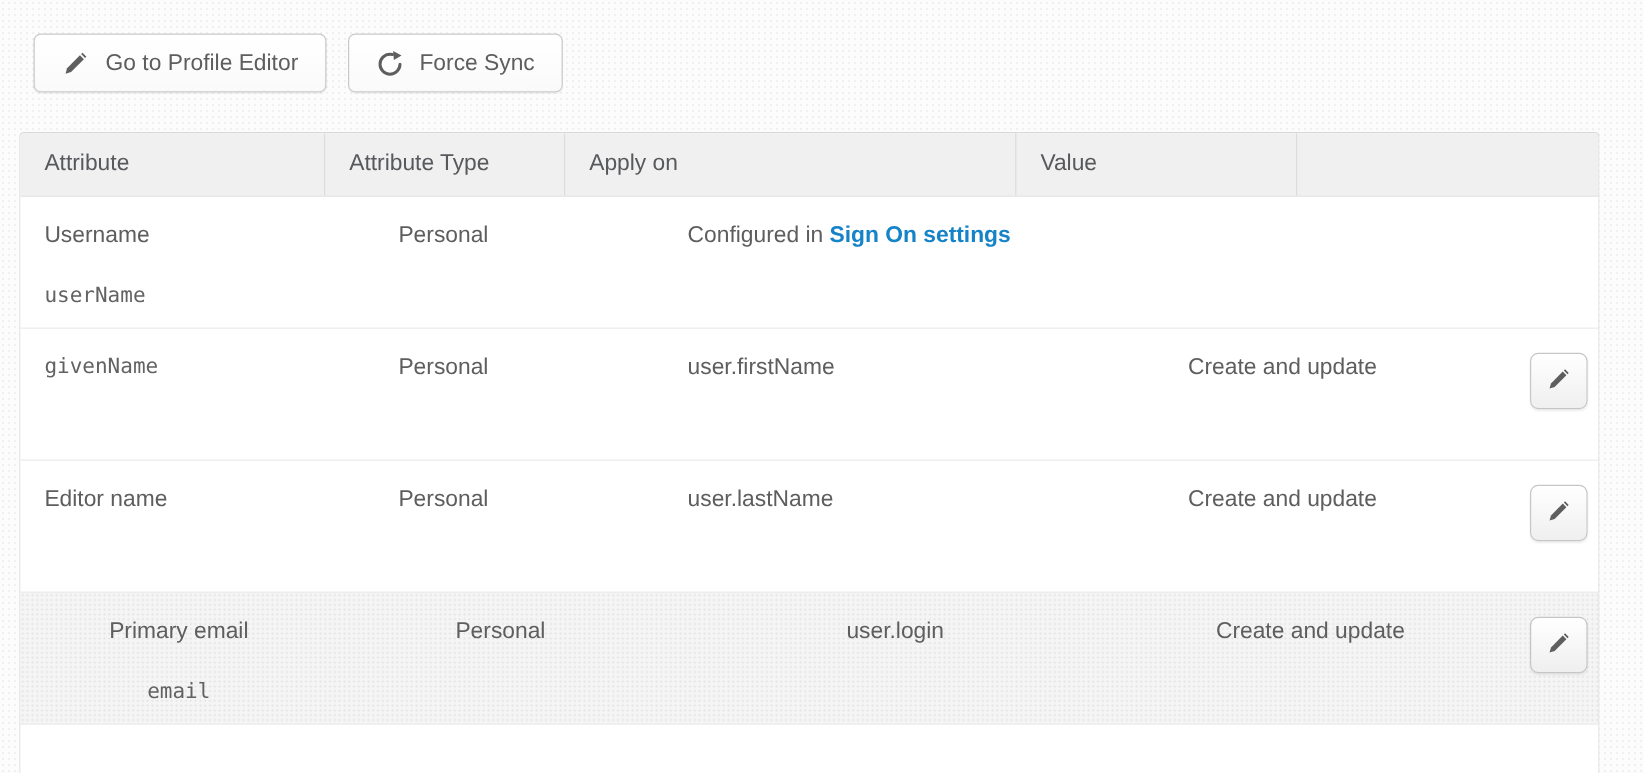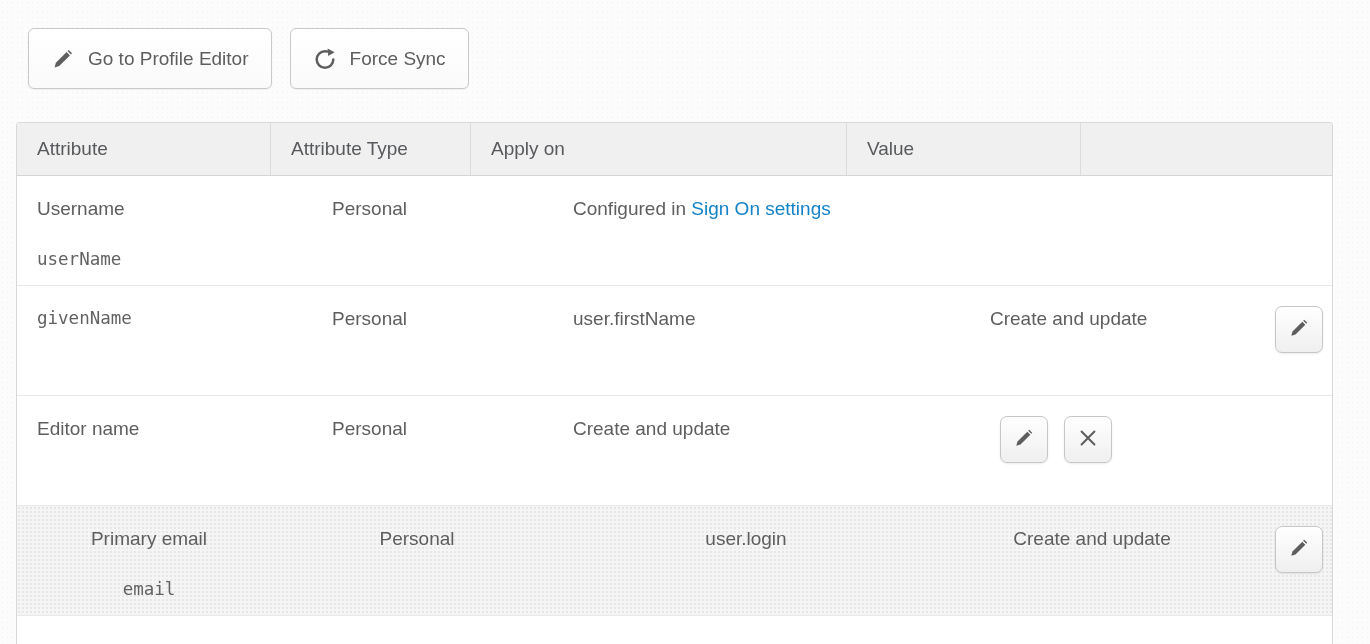--- a/index.html
+++ b/index.html
@@ -14,21 +14,21 @@
     width:1370px;height:644px;overflow:hidden;
     font-family:"Liberation Sans","DejaVu Sans",sans-serif;
     color:var(--text);
     background-color:#fcfcfc;
     background-image:radial-gradient(#f0f0f0 0.8px, transparent 0.9px);
     background-size:5px 5px;
   }
   .toolbar{display:flex;gap:18px;padding:28px 0 0 28px;}
   .btn{
     display:inline-flex;align-items:center;gap:13px;
-    height:61px;padding:0 22px;
+    height:49px;padding:0 22px;
     background:linear-gradient(#ffffff,#fafafa);
     border:1px solid #c9c9c9;border-radius:6px;
     font-family:inherit;font-size:19px;color:var(--text);
     box-shadow:0 1px 1px rgba(0,0,0,0.05);
     cursor:pointer;
   }
   .btn .icon{display:inline-flex;width:24px;height:24px;}
   .btn .icon svg{width:100%;height:100%;}
 
   .table{
@@ -59,21 +59,21 @@
   }
   .row.highlight{
     background-color:#f5f5f5;
     background-image:radial-gradient(#e7e7e7 0.8px, transparent 0.9px);
     background-size:4px 4px;
     text-align:center;
   }
   .cell{padding:21px 10px 0 20px;font-size:19px;line-height:23px;}
   .attr-label{margin-bottom:28px;}
   .attr-name{font-family:"DejaVu Sans Mono","Liberation Mono",monospace;font-size:17.5px;color:#626262;}
-  .link{color:var(--link);text-decoration:none;cursor:pointer;}
+  .link{color:var(--link);text-decoration:none;cursor:pointer;font-weight:bold;}
   .actions{display:flex;align-items:flex-start;padding:20px 0 0 30px;gap:16px;}
   .icon-btn{
     width:48px;height:47px;
     display:inline-flex;align-items:center;justify-content:center;
     background:linear-gradient(#ffffff,#efefef);
     border:1px solid #c6c6c6;border-radius:7px;
     box-shadow:0 1px 2px rgba(0,0,0,0.08);
     cursor:pointer;padding:0;
   }
   .icon-btn svg{width:22px;height:22px;}
@@ -143,20 +143,21 @@
             </svg></span>
       </button>
     </div>
   </div>
 
   <div class="row">
     <div class="cell">
       <div class="attr-label">Editor name</div>
     </div>
     <div class="cell">Personal</div>
+    <div class="cell">user.lastName</div>
     <div class="cell">Create and update</div>
     <div class="actions">
       <button class="icon-btn">
         <span><svg viewBox="0 0 24 24">
               <path d="M3.6 20.4l1.3-4.6L15.6 5.1l3.3 3.3L8.2 19.1 3.6 20.4z" fill="#5e5e5e"></path>
               <path d="M16.6 4.1l1.1-1.1 3.3 3.3-1.1 1.1z" fill="#5e5e5e"></path>
             </svg></span>
       </button>
       <button class="icon-btn">
         <span><svg viewBox="0 0 24 24">

